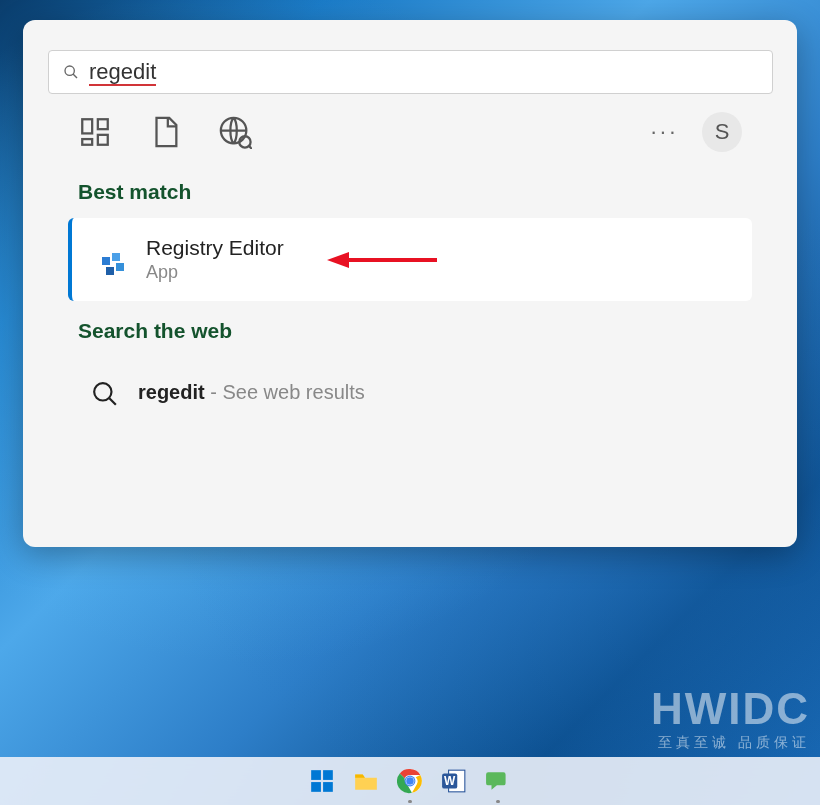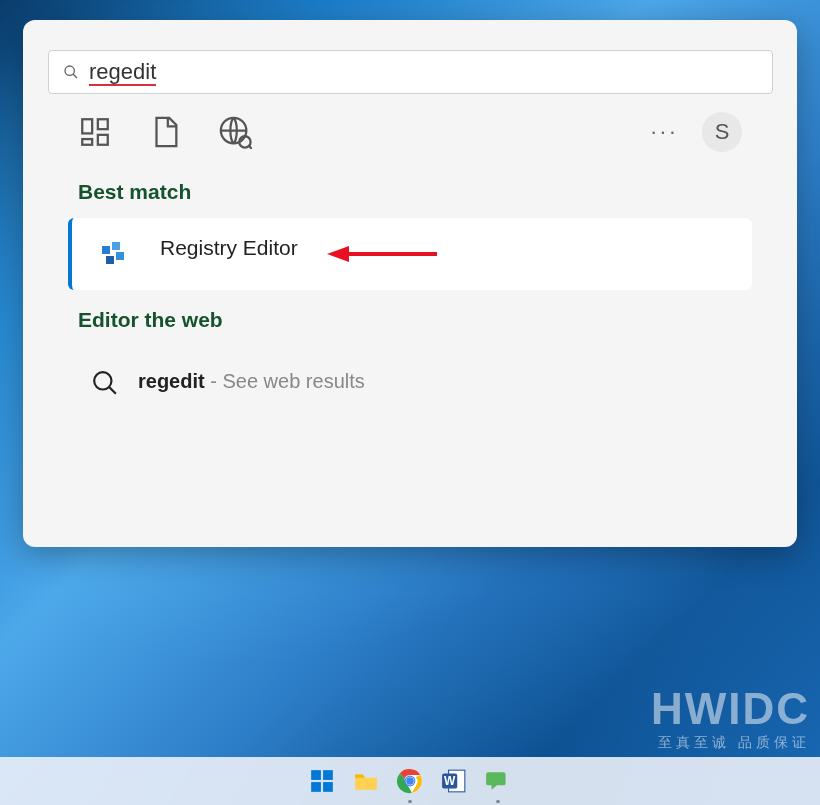--- a/index.html
+++ b/index.html
@@ -105,22 +105,22 @@
       font-weight: 600;
       color: #14532d;
       padding: 18px 30px 14px 30px;
     }
     .result-card {
       margin: 0 20px;
       background: #fff;
       border-radius: 6px;
       padding: 18px 24px;
       display: flex;
-      align-items: flex-start;
-      gap: 28px;
+      align-items: flex-end;
+      gap: 14px;
       cursor: pointer;
       position: relative;
       border-left: 4px solid #0078d4;
     }
     .result-icon {
       width: 36px;
       height: 36px;
       display: flex;
       align-items: center;
       justify-content: center;
@@ -252,28 +252,29 @@
     <div class="result-icon">
       <svg viewBox="0 0 36 36" width="36" height="36">
         <rect x="6" y="10" width="8" height="8" fill="#2b7cd3"></rect>
         <rect x="16" y="6" width="8" height="8" fill="#4ba0e8"></rect>
         <rect x="10" y="20" width="8" height="8" fill="#1f5fa8"></rect>
         <rect x="20" y="16" width="8" height="8" fill="#3590da"></rect>
       </svg>
     </div>
     <div class="result-text">
       <span class="result-title">Registry Editor</span>
+      <span class="result-subtitle">App</span>
     </div>
     <svg class="arrow-annotation" width="110" height="20" viewBox="0 0 110 20">
       <line x1="110" y1="10" x2="18" y2="10" stroke="#e81123" stroke-width="4"></line>
       <polygon points="0,10 22,2 22,18" fill="#e81123"></polygon>
     </svg>
   </div>
 
-  <div class="section-header">Editor the web</div>
+  <div class="section-header">Search the web</div>
 
   <div class="web-result">
     <svg class="web-search-icon" viewBox="0 0 24 24" fill="none" stroke="currentColor" stroke-width="2">
       <circle cx="10" cy="10" r="8"></circle>
         <line x1="22" y1="22" x2="16" y2="16"></line>
     </svg>
     <span class="web-text">
       <span class="web-query">regedit</span><span class="web-suffix"> - See web results</span>
     </span>
   </div>

